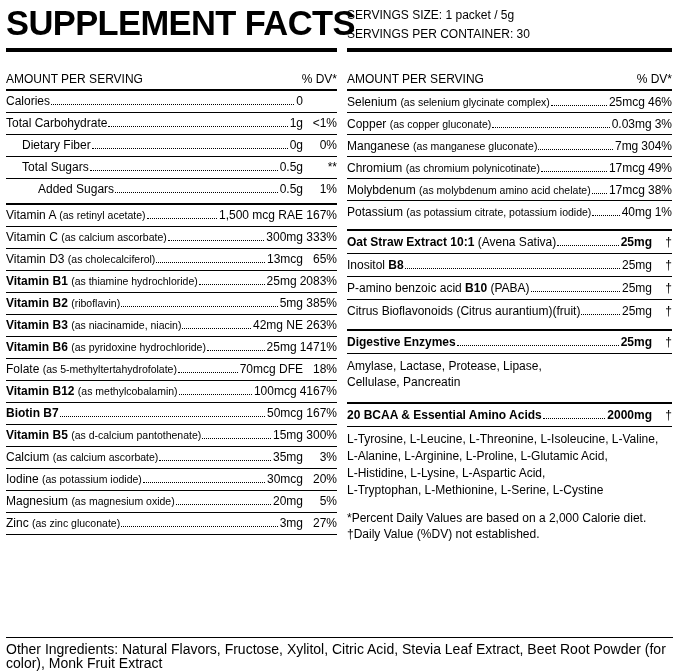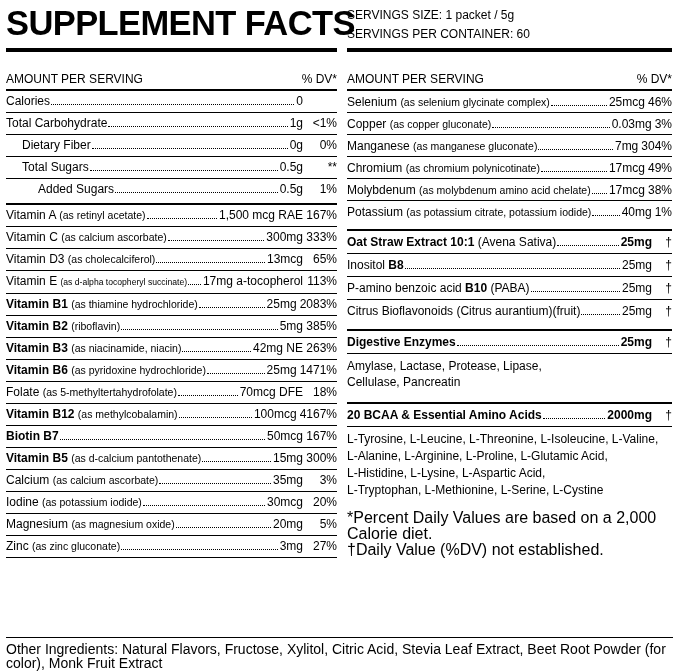--- a/index.html
+++ b/index.html
@@ -100,21 +100,21 @@
     line-height: 14px;
   }
   .group-row.bordered { border-bottom: 0.8px solid #000; }
   .group-head { font-weight: bold; }
   .plain-lines {
     font-size: 12px;
     line-height: 16px;
     padding: 0 0 5px 0;
   }
   .footnote {
-    font-size: 16px;
+    font-size: 12px;
     line-height: 16px;
     padding-top: 6px;
   }
   .other {
     font-size: 14px;
     line-height: 14px;
     padding-top: 4px;
   }
   .blk { margin-top: 7px; }
 </style>
@@ -180,26 +180,20 @@
           <span class="amt">300mg</span>
           <span class="dv">333%</span>
         </div>
         <div class="row">
           <span class="name"><span>Vitamin D3 </span><span class="sub">(as cholecalciferol)</span></span>
           <span class="dots"></span>
           <span class="amt">13mcg</span>
           <span class="dv">65%</span>
         </div>
         <div class="row">
-          <span class="name"><span>Vitamin E </span><span class="tiny">(as d-alpha tocopheryl succinate)</span></span>
-          <span class="dots"></span>
-          <span class="amt">17mg a-tocopherol</span>
-          <span class="dv">113%</span>
-        </div>
-        <div class="row">
           <span class="name"><b>Vitamin B1 </b><span class="sub">(as thiamine hydrochloride)</span></span>
           <span class="dots"></span>
           <span class="amt">25mg</span>
           <span class="dv">2083%</span>
         </div>
         <div class="row">
           <span class="name"><b>Vitamin B2 </b><span class="sub">(riboflavin)</span></span>
           <span class="dots"></span>
           <span class="amt">5mg</span>
           <span class="dv">385%</span>
@@ -262,21 +256,21 @@
           <span class="name"><span>Zinc </span><span class="sub">(as zinc gluconate)</span></span>
           <span class="dots"></span>
           <span class="amt">3mg</span>
           <span class="dv">27%</span>
         </div>
       </div>
     </div>
 
     <div class="col-right">
       <div class="serv">SERVINGS SIZE: 1 packet / 5g</div>
-      <div class="serv">SERVINGS PER CONTAINER: 60</div>
+      <div class="serv">SERVINGS PER CONTAINER: 30</div>
 
       <div class="rule-thick" style="margin-top:6px;"></div>
       <div class="hdr">
         <span class="l">AMOUNT PER SERVING</span>
         <span class="r">% DV*</span>
       </div>
       <div class="rule-med"></div>
 
       <div>
         <div class="row">

